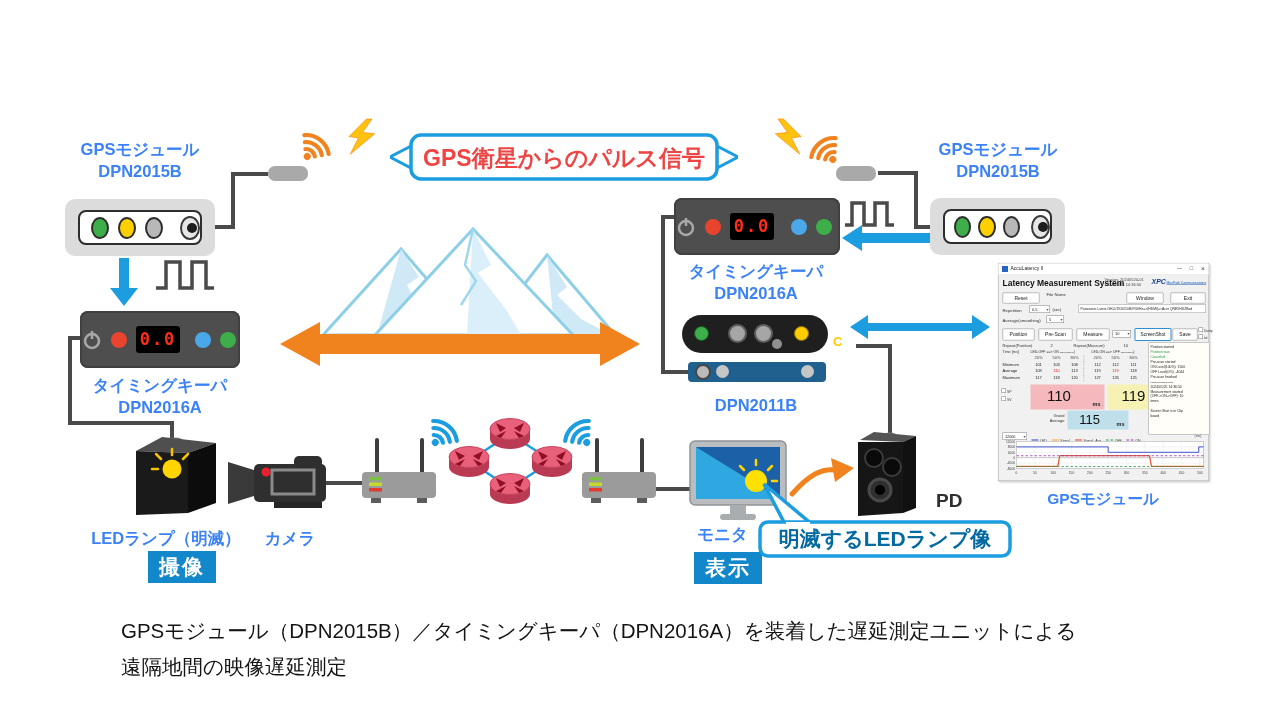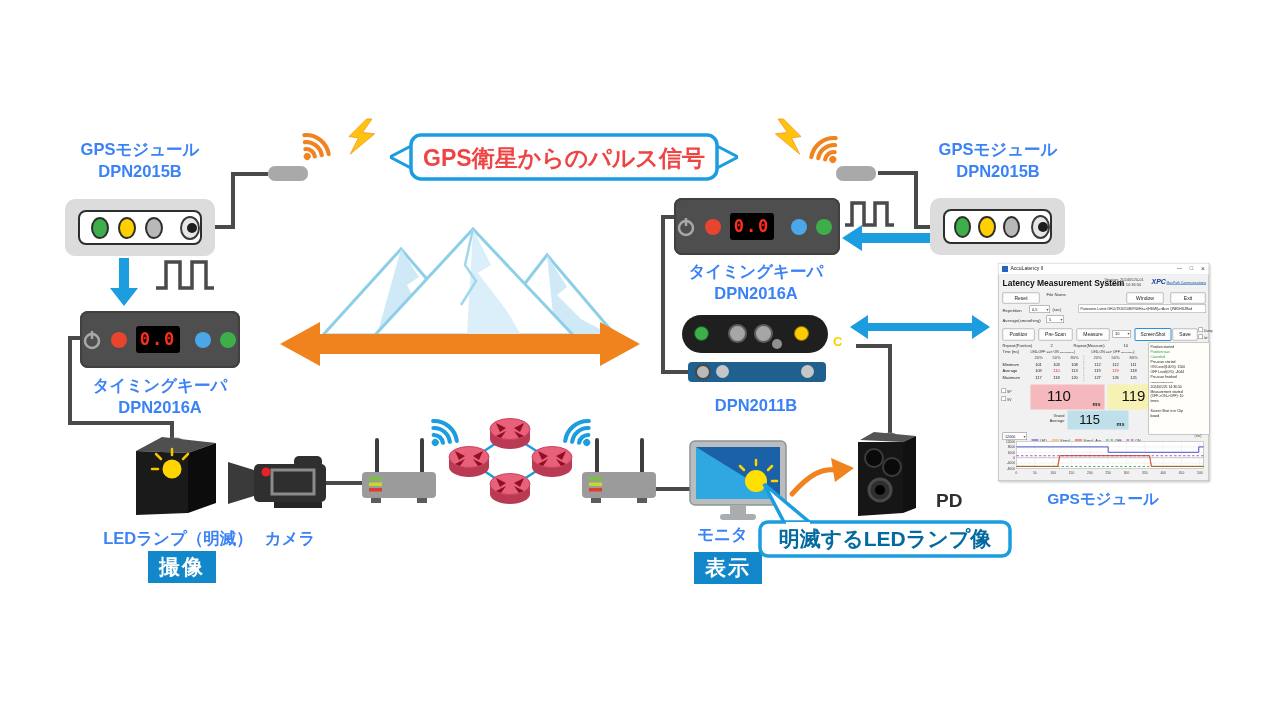--- a/index.html
+++ b/index.html
@@ -260,21 +260,21 @@
     <g>
       <circle cx="44" cy="44" r="9.5" fill="#ffd400"></circle>
       <g stroke="#f5c400" stroke-width="2.5" stroke-linecap="round">
         <line x1="44" y1="30" x2="44" y2="24"></line>
         <line x1="33" y1="34" x2="28" y2="29"></line>
         <line x1="55" y1="34" x2="60" y2="29"></line>
         <line x1="30" y1="44" x2="24" y2="44"></line>
       </g>
     </g>
   </svg>
-  <div class="dev-label" style="left:93px;top:527px;width:170px;">LEDランプ（明滅）</div>
+  <div class="dev-label" style="left:81px;top:527px;width:170px;">LEDランプ（明滅）</div>
   <div class="badge" style="left:148px;top:551px;">撮像</div>
 
   <svg class="abs" style="left:228px;top:452px;" width="112" height="62" viewBox="0 0 112 62">
     <polygon points="0,10 26,18 26,44 0,52" fill="#3a3a3a"></polygon>
     <rect x="26" y="12" width="72" height="38" rx="5" fill="#2f2f2f"></rect>
     <rect x="66" y="4" width="28" height="12" rx="5" fill="#2f2f2f"></rect>
     <rect x="44" y="18" width="42" height="24" fill="none" stroke="#8b8b8b" stroke-width="3"></rect>
     <circle cx="38" cy="20" r="4.5" fill="#e8222d"></circle>
     <rect x="46" y="50" width="48" height="6" fill="#262626"></rect>
   </svg>
@@ -491,13 +491,17 @@
         <text x="396.66666666666663" y="68" text-anchor="middle" font-size="6.5" fill="#444">500</text>
         <polyline points="30,53.41 112.13333333333333,53.41 116.53333333333333,32.08 295.4666666666667,32.08 299.8666666666667,53.41 404,53.41" fill="none" stroke="#f2a33c" stroke-width="1.8" stroke-dasharray="none"></polyline>
         <polyline points="30,53.95 112.86666666666666,53.95 116.53333333333333,32.485 296.2,32.485 299.8666666666667,53.95 404,53.95" fill="none" stroke="#e23c30" stroke-width="1.8" stroke-dasharray="none"></polyline>
         <polyline points="30,14.799999999999997 213.33333333333331,14.799999999999997 213.33333333333331,25.6 394.46666666666664,25.6 394.46666666666664,14.799999999999997 404,14.799999999999997" fill="none" stroke="#2d43c8" stroke-width="1.8" stroke-dasharray="none"></polyline>
         <polyline points="30,53.95 404,53.95" fill="none" stroke="#28a04a" stroke-width="1.6" stroke-dasharray="5,4"></polyline>
         <polyline points="30,32.485 404,32.485" fill="none" stroke="#9b30b4" stroke-width="1.6" stroke-dasharray="5,4"></polyline>
       </svg>
   </div>
   <div class="dev-label" style="left:1018px;top:489px;width:170px;font-size:15.5px;">GPSモジュール</div>
 
+  <div class="caption" style="left:121px;top:613px;width:1060px;">
+    <div>GPSモジュール（DPN2015B）／タイミングキーパ（DPN2016A）を装着した遅延測定ユニットによる</div>
+    <div>遠隔地間の映像遅延測定</div>
+  </div>
 </div>
 
 </body></html>

